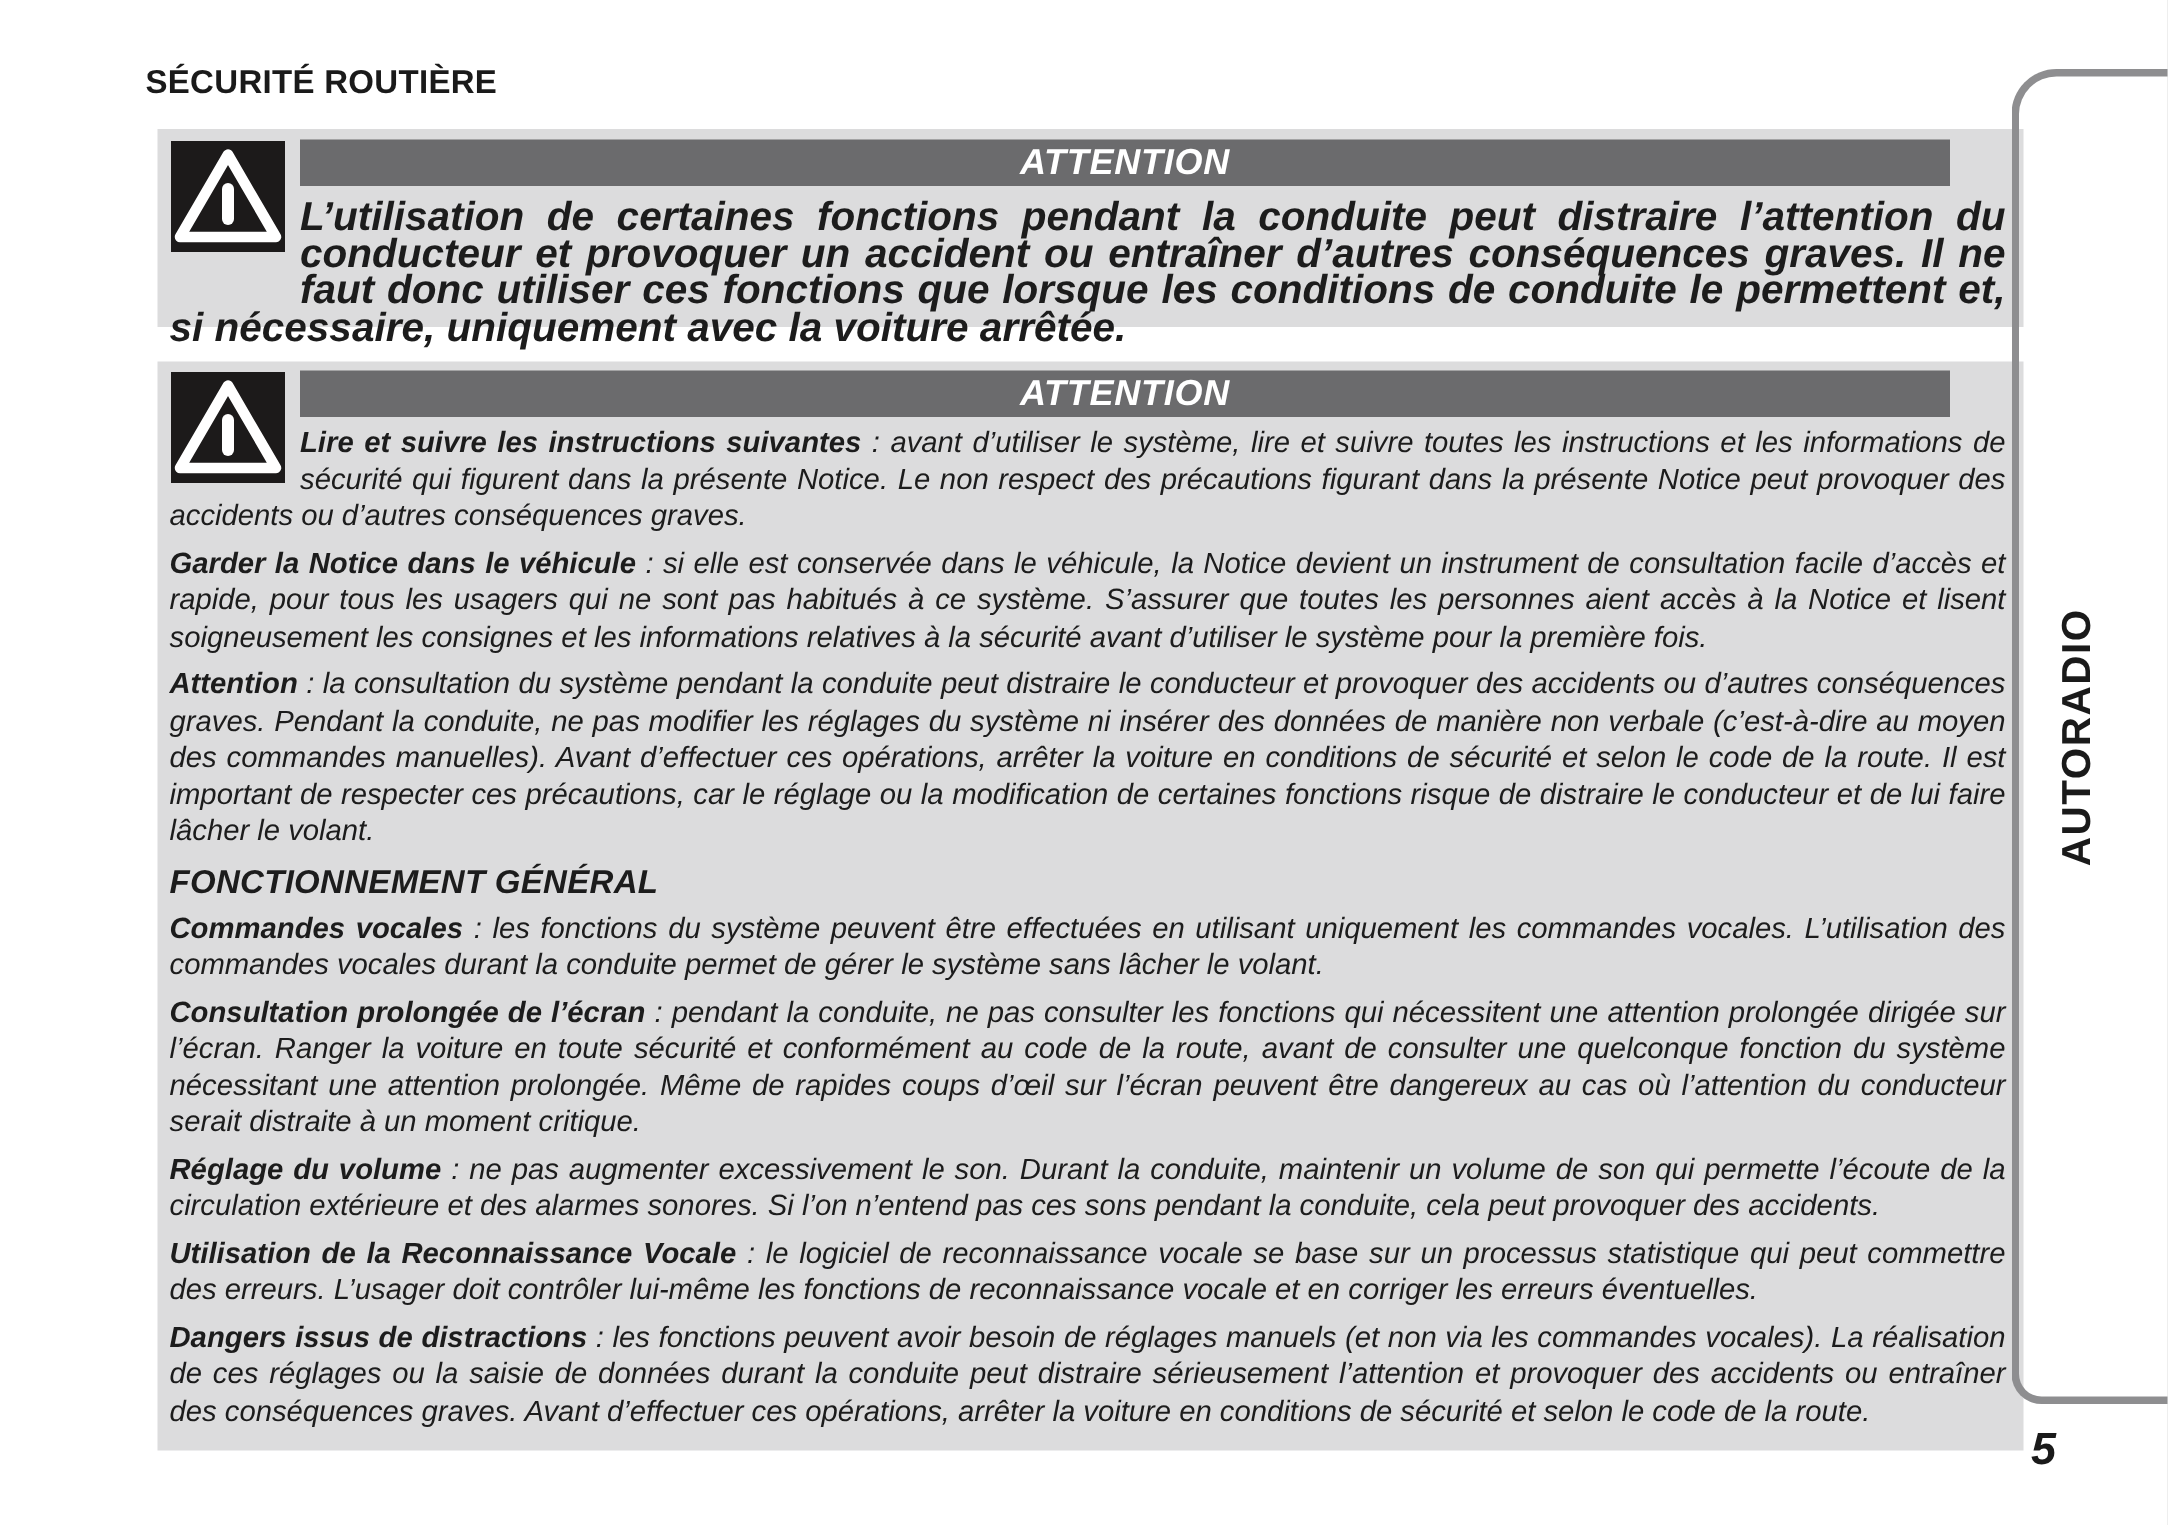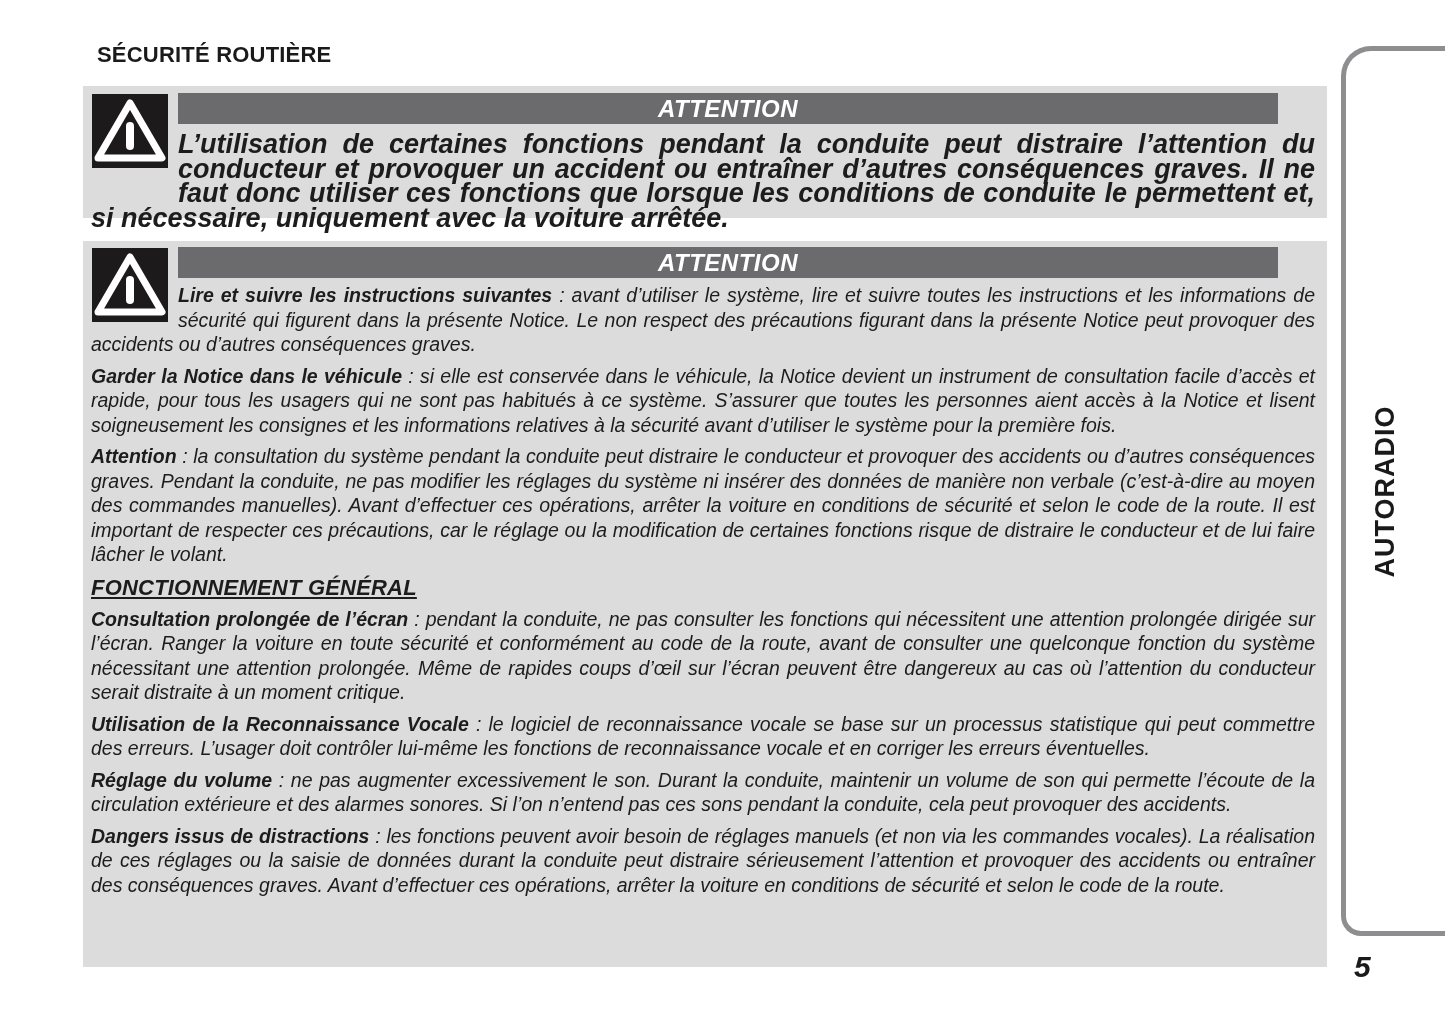--- a/index.html
+++ b/index.html
@@ -5,21 +5,21 @@
   html, body { margin: 0; padding: 0; }
   body {
     width: 1445px; height: 1020px; background: #ffffff; position: relative; overflow: hidden;
     font-family: "DejaVu Sans", "Liberation Sans", sans-serif; color: #1a1a1a;
   }
   .section-title {
     position: absolute; left: 97px; top: 42px;
     font-family: "Liberation Sans", sans-serif; font-weight: bold; font-size: 22px; letter-spacing: 0.2px; color: #1a1a1a; text-align: right;
   }
   .box {
-    position: absolute; left: 83px; width: 1244px; background: #dcdcdd; box-sizing: border-box;
+    position: absolute; left: 105px; width: 1244px; background: #dcdcdd; box-sizing: border-box;
   }
   .box1 { top: 86px; height: 132px; }
   .box2 { top: 241px; height: 726px; }
   .warn-icon {
     position: absolute; left: 9px; width: 76px; height: 74px; background: #1c1a1a;
   }
   .box1 .warn-icon { top: 8px; }
   .box2 .warn-icon { top: 7px; }
   .warn-icon svg { display: block; }
   .attn-bar {
@@ -33,21 +33,21 @@
     position: absolute; left: 8px; right: 12px;
     font-family: "Liberation Sans", sans-serif; font-style: italic; text-align: justify;
     font-size: 19.5px; line-height: 24.5px; color: #1c1c1c;
   }
   .box1 .text { top: 46px; font-weight: bold; font-size: 27px; }
   .box2 .text { top: 42px; }
   .indent-float { float: left; width: 87px; height: 50px; }
   .para { margin: 0 0 7px 0; }
   .para b { font-weight: bold; }
   .subhead {
-    font-weight: bold; font-size: 22px; line-height: 26px; margin: 8px 0 6px 0; letter-spacing: 0.2px; text-decoration: underline;
+    font-weight: bold; font-size: 22px; line-height: 26px; margin: 8px 0 6px 0; letter-spacing: 0.2px;
   }
   .side-tab {
     position: absolute; left: 1341px; top: 46px; width: 140px; height: 890px;
     border: 5px solid #8e8e90; border-right: none; border-radius: 30px 0 0 20px; box-sizing: border-box;
   }
   .side-label {
     position: absolute; left: 1385px; top: 490px; width: 0; height: 0;
   }
   .side-label span {
     position: absolute; left: -100px; top: -14px; width: 200px; text-align: center;
@@ -85,23 +85,24 @@
       <rect x="34" y="28" width="8" height="28" rx="4" fill="#ffffff"></rect>
     </svg>
   </div>
   <div class="attn-bar">ATTENTION</div>
   <div class="text">
     <div class="indent-float" style="height:46px"></div>
     <p class="para"><b>Lire et suivre les instructions suivantes</b><span> : avant d’utiliser le système, lire et suivre toutes les instructions et les informations de sécurité qui figurent dans la présente Notice. Le non respect des précautions figurant dans la présente Notice peut provoquer des accidents ou d’autres conséquences graves.</span></p>
     <p class="para"><b>Garder la Notice dans le véhicule</b><span> : si elle est conservée dans le véhicule, la Notice devient un instrument de consultation facile d’accès et rapide, pour tous les usagers qui ne sont pas habitués à ce système. S’assurer que toutes les personnes aient accès à la Notice et lisent soigneusement les consignes et les informations relatives à la sécurité avant d’utiliser le système pour la première fois.</span></p>
     <p class="para"><b>Attention</b><span> : la consultation du système pendant la conduite peut distraire le conducteur et provoquer des accidents ou d’autres conséquences graves. Pendant la conduite, ne pas modifier les réglages du système ni insérer des données de manière non verbale (c’est-à-dire au moyen des commandes manuelles). Avant d’effectuer ces opérations, arrêter la voiture en conditions de sécurité et selon le code de la route. Il est important de respecter ces précautions, car le réglage ou la modification de certaines fonctions risque de distraire le conducteur et de lui faire lâcher le volant.</span></p>
     <div class="subhead">FONCTIONNEMENT GÉNÉRAL</div>
+    <p class="para"><b>Commandes vocales</b><span> : les fonctions du système peuvent être effectuées en utilisant uniquement les commandes vocales. L’utilisation des commandes vocales durant la conduite permet de gérer le système sans lâcher le volant.</span></p>
     <p class="para"><b>Consultation prolongée de l’écran</b><span> : pendant la conduite, ne pas consulter les fonctions qui nécessitent une attention prolongée dirigée sur l’écran. Ranger la voiture en toute sécurité et conformément au code de la route, avant de consulter une quelconque fonction du système nécessitant une attention prolongée.  Même de rapides coups d’œil sur l’écran peuvent être dangereux au cas où l’attention du conducteur serait distraite à un moment critique.</span></p>
+    <p class="para"><b>Réglage du volume</b><span> : ne pas augmenter excessivement le son. Durant la conduite, maintenir un volume de son qui permette l’écoute de la circulation extérieure et des alarmes sonores. Si l’on n’entend pas ces sons pendant la conduite, cela peut provoquer des accidents.</span></p>
     <p class="para"><b>Utilisation de la Reconnaissance Vocale</b><span> : le logiciel de reconnaissance vocale se base sur un processus statistique qui peut commettre des erreurs. L’usager doit contrôler lui-même les fonctions de reconnaissance vocale et en corriger les erreurs éventuelles.</span></p>
-    <p class="para"><b>Réglage du volume</b><span> : ne pas augmenter excessivement le son. Durant la conduite, maintenir un volume de son qui permette l’écoute de la circulation extérieure et des alarmes sonores. Si l’on n’entend pas ces sons pendant la conduite, cela peut provoquer des accidents.</span></p>
     <p class="para"><b>Dangers issus de distractions</b><span> : les fonctions peuvent avoir besoin de réglages manuels (et non via les commandes vocales). La réalisation de ces réglages ou la saisie de données durant la conduite peut distraire sérieusement l’attention et provoquer des accidents ou entraîner des conséquences graves. Avant d’effectuer ces opérations, arrêter la voiture en conditions de sécurité et selon le code de la route.</span></p>
   </div>
 </div>
 
 <div class="side-tab"></div>
 <div class="side-label">
   <span>AUTORADIO</span>
 </div>
 <div class="page-num">5</div>
 

